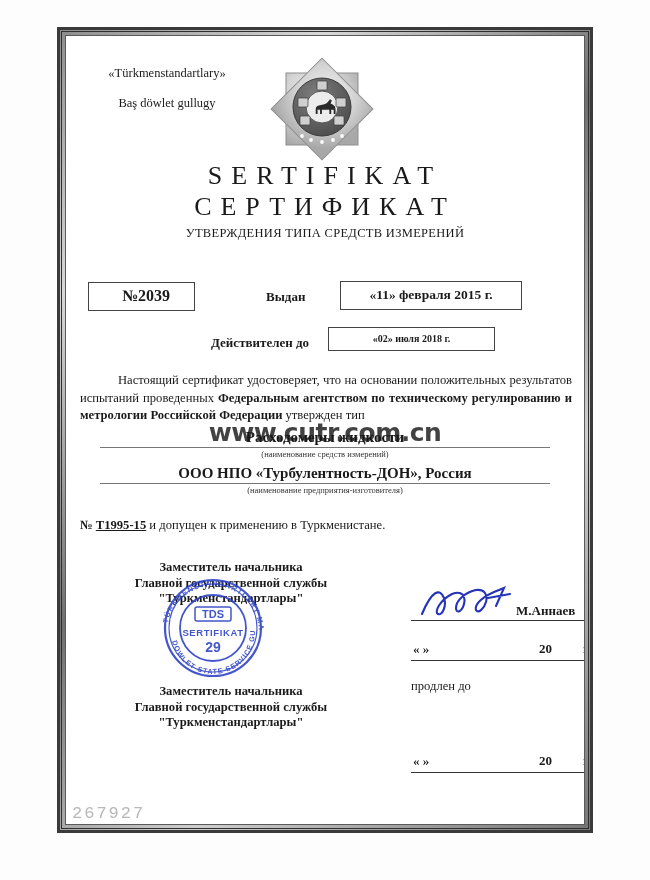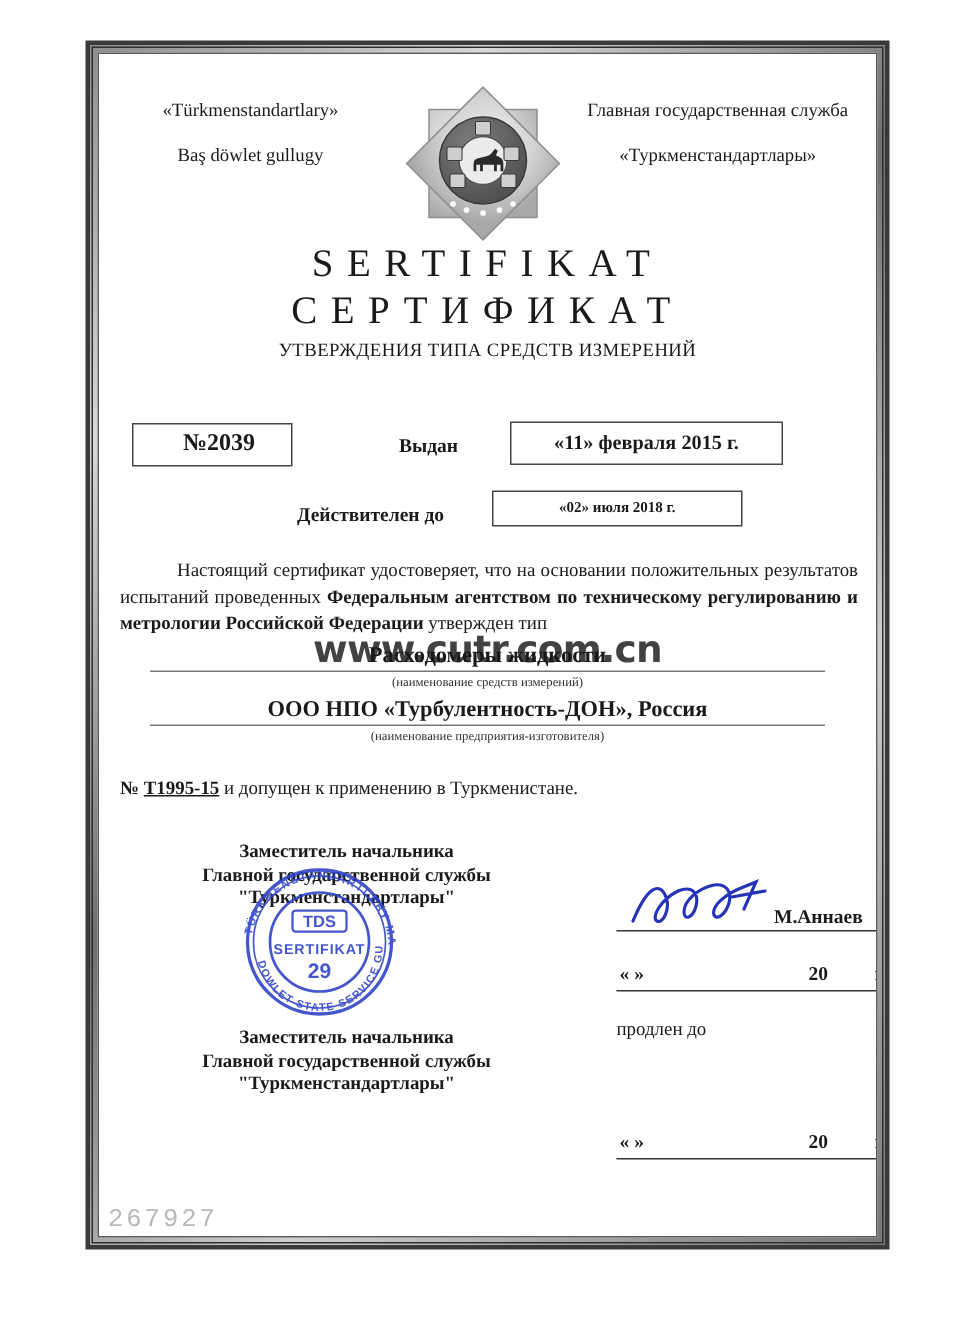--- a/index.html
+++ b/index.html
@@ -131,21 +131,21 @@
     padding: 5px 0 6px 0;
     border: 1.3px solid #444;
     text-align: center;
     font-size: 13.5px;
     font-weight: bold;
     background: #fff;
     margin-left: 12px;
   }
   .lbl-valid {
     position: absolute;
-    left: 132px; top: 299px;
+    left: 145px; top: 299px;
     font-size: 13px;
     font-weight: bold;
   }
   .box-valid {
     position: absolute;
     left: 262px; top: 291px;
     width: 165px;
     padding: 5px 0 6px 0;
     border: 1.3px solid #444;
     text-align: center;
@@ -359,24 +359,20 @@
               <circle cx="-20" cy="27" r="1.9"></circle>
               <circle cx="-11" cy="31" r="1.9"></circle>
               <circle cx="0" cy="33" r="1.9"></circle>
               <circle cx="11" cy="31" r="1.9"></circle>
               <circle cx="20" cy="27" r="1.9"></circle>
             </g>
           </g>
         </svg>
       </div>
 
-      <div class="hdr-right">
-        <div>Главная государственная служба</div>
-        <div>«Туркменстандартлары»</div>
-      </div>
     </div>
 
     <div class="title-block">
       <div class="tmain">SERTIFIKAT</div>
       <div class="tmain">СЕРТИФИКАТ</div>
       <div class="tline-bot">УТВЕРЖДЕНИЯ ТИПА СРЕДСТВ ИЗМЕРЕНИЙ</div>
     </div>
 
     <div class="numbox">№2039</div>
 

